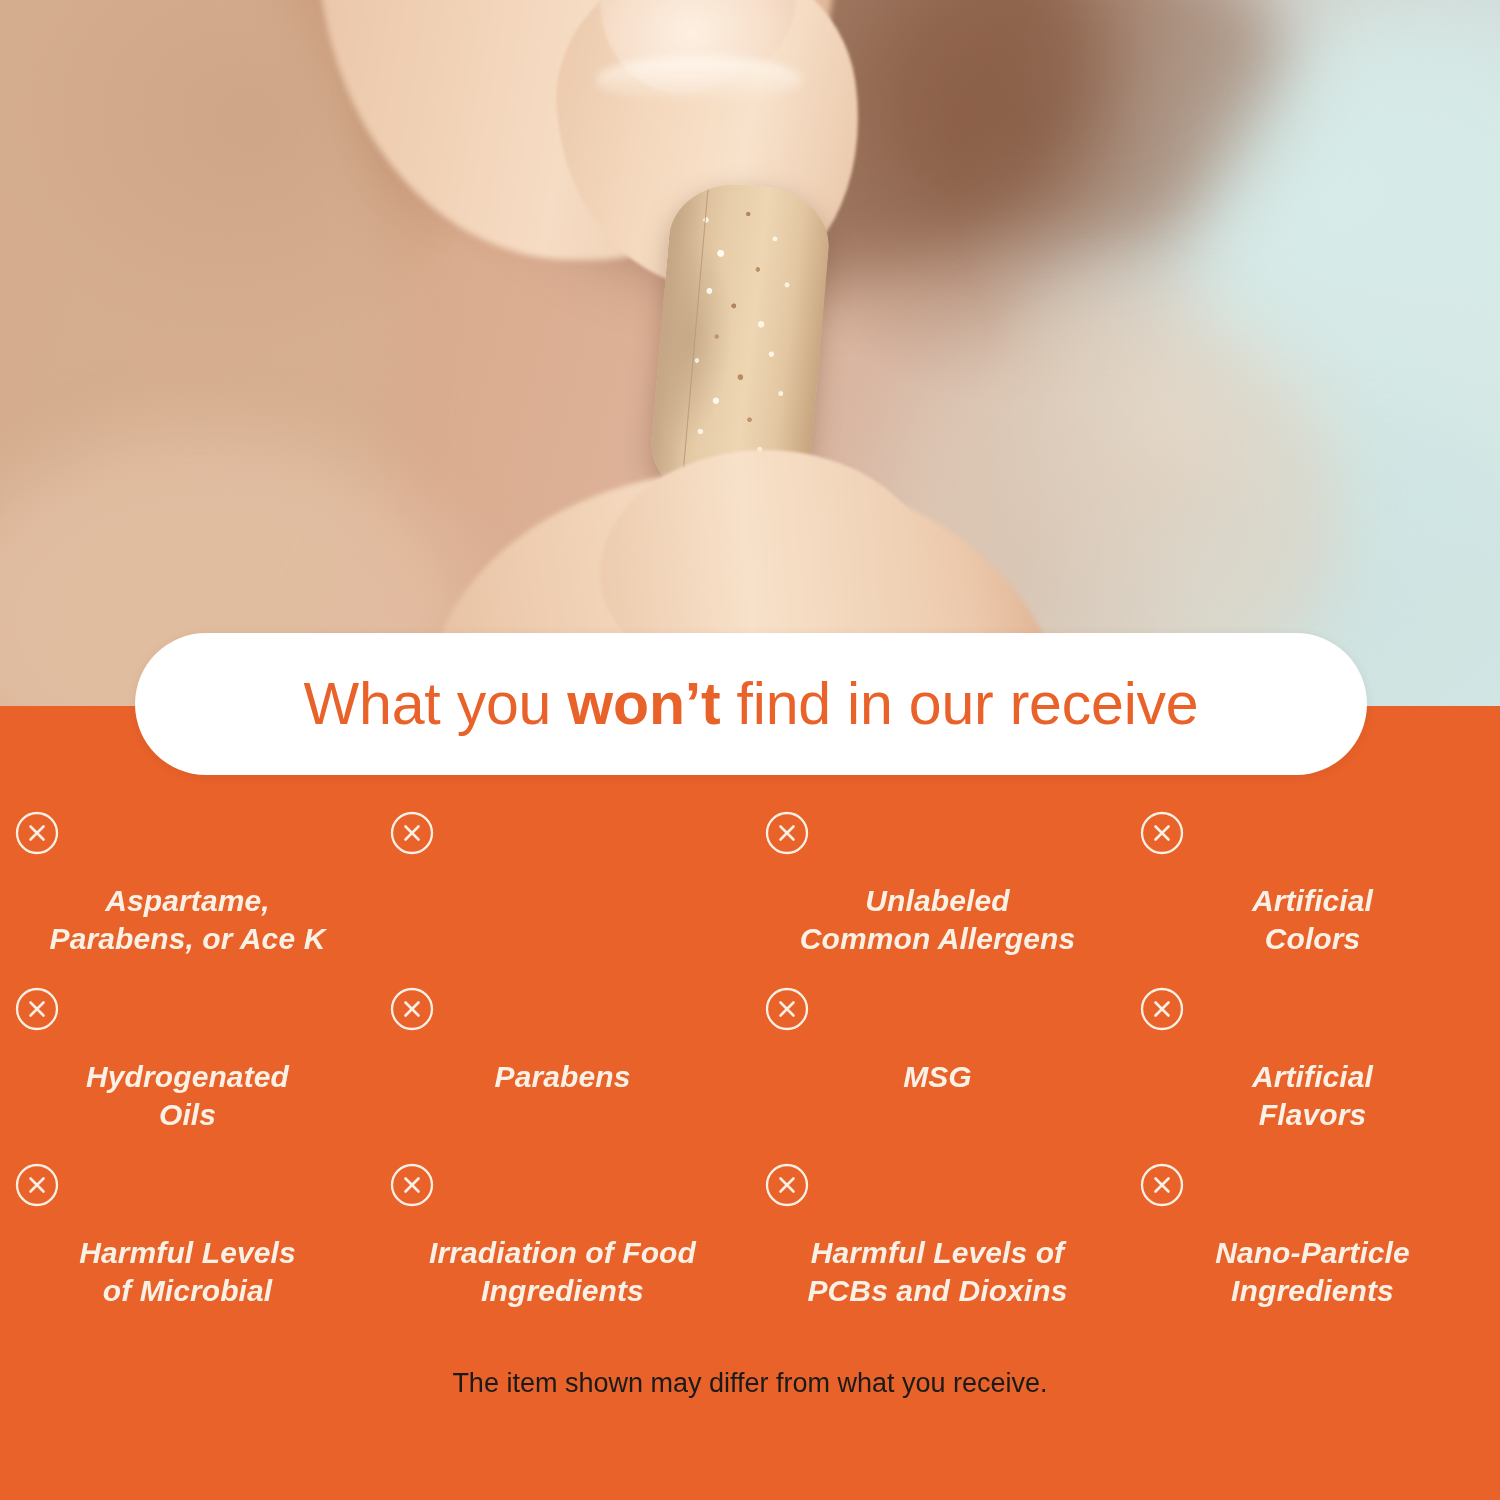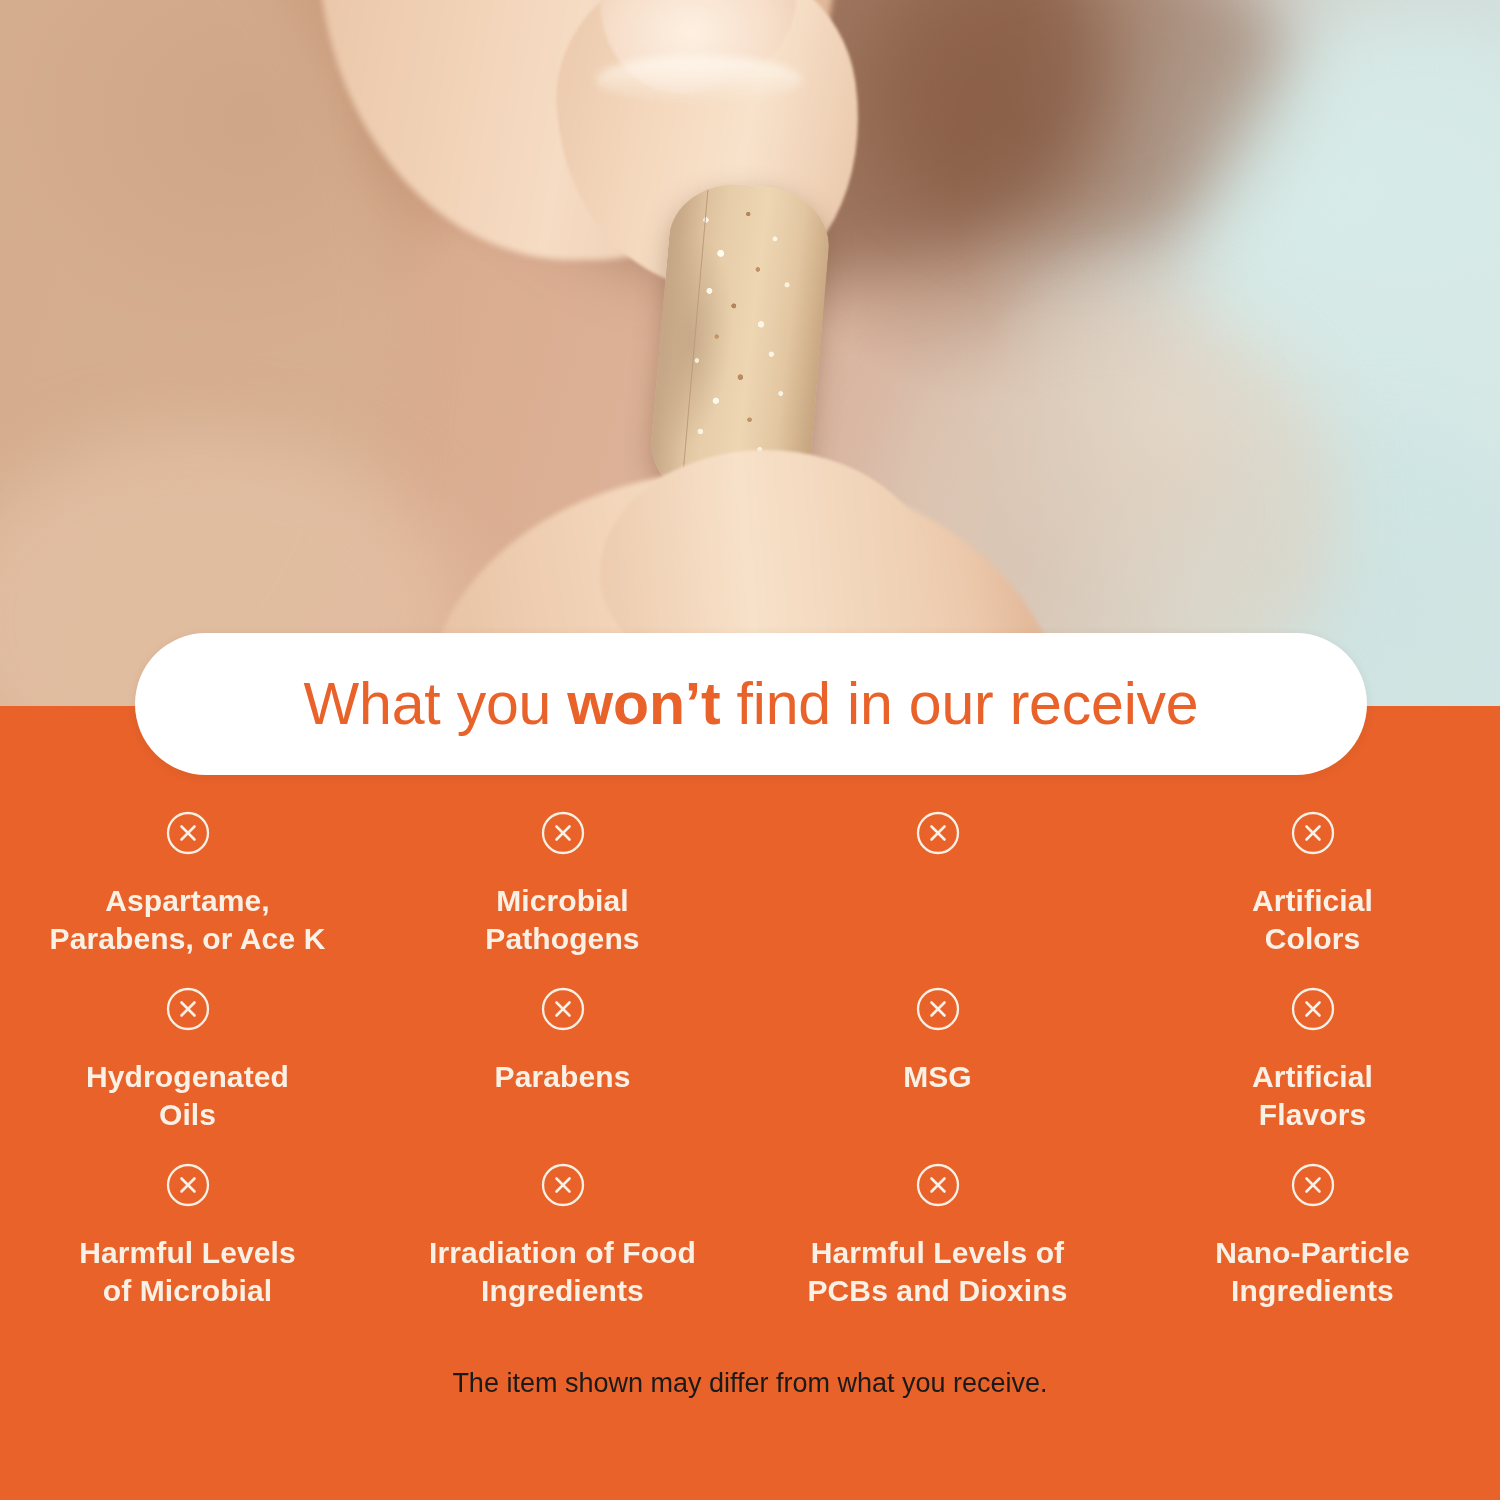--- a/index.html
+++ b/index.html
@@ -150,22 +150,23 @@
   .title-text b { font-weight:700; }
 
   
   .grid {
     position:absolute; left:0; top:810px; width:1500px;
     display:grid;
     grid-template-columns:repeat(4, 375px);
     row-gap:0;
   }
   .cell {
-    display:flex; flex-direction:column; align-items:center;
+    display:flex; flex-direction:column; 
     padding:0 14px;
+    font-style:italic;
   }
   .r0 .cell { height:176px; }
   .r1 .cell { height:176px; }
 
   .xicon { width:46px; height:46px; display:block; margin-bottom:26px; }
   .xicon circle, .xicon line { stroke:#FAF0E4; fill:none; }
   .xicon circle { stroke-width:2.3; }
   .xicon line { stroke-width:2.6; stroke-linecap:round; }
 
   .label {
@@ -233,31 +234,31 @@
           <div>Aspartame,</div>
           <div>Parabens, or Ace K</div>
         </div>
       </div>
       <div class="cell">
         <svg class="xicon" viewBox="0 0 46 46">
           <circle cx="23" cy="23" r="20"></circle>
             <line x1="16.5" y1="16.5" x2="29.5" y2="29.5"></line>
             <line x1="29.5" y1="16.5" x2="16.5" y2="29.5"></line>
         </svg>
-        <div class="label">
-          <div>Microbial</div>
-          <div>Pathogens</div>
-        </div>
-      </div>
-      <div class="cell">
-        <svg class="xicon" viewBox="0 0 46 46">
-          <circle cx="23" cy="23" r="20"></circle>
-            <line x1="16.5" y1="16.5" x2="29.5" y2="29.5"></line>
-            <line x1="29.5" y1="16.5" x2="16.5" y2="29.5"></line>
-        </svg>
+      </div>
+      <div class="cell">
+        <svg class="xicon" viewBox="0 0 46 46">
+          <circle cx="23" cy="23" r="20"></circle>
+            <line x1="16.5" y1="16.5" x2="29.5" y2="29.5"></line>
+            <line x1="29.5" y1="16.5" x2="16.5" y2="29.5"></line>
+        </svg>
+        <div class="label">
+          <div>Unlabeled</div>
+          <div>Common Allergens</div>
+        </div>
       </div>
       <div class="cell">
         <svg class="xicon" viewBox="0 0 46 46">
           <circle cx="23" cy="23" r="20"></circle>
             <line x1="16.5" y1="16.5" x2="29.5" y2="29.5"></line>
             <line x1="29.5" y1="16.5" x2="16.5" y2="29.5"></line>
         </svg>
         <div class="label">
           <div>Artificial</div>
           <div>Colors</div>

